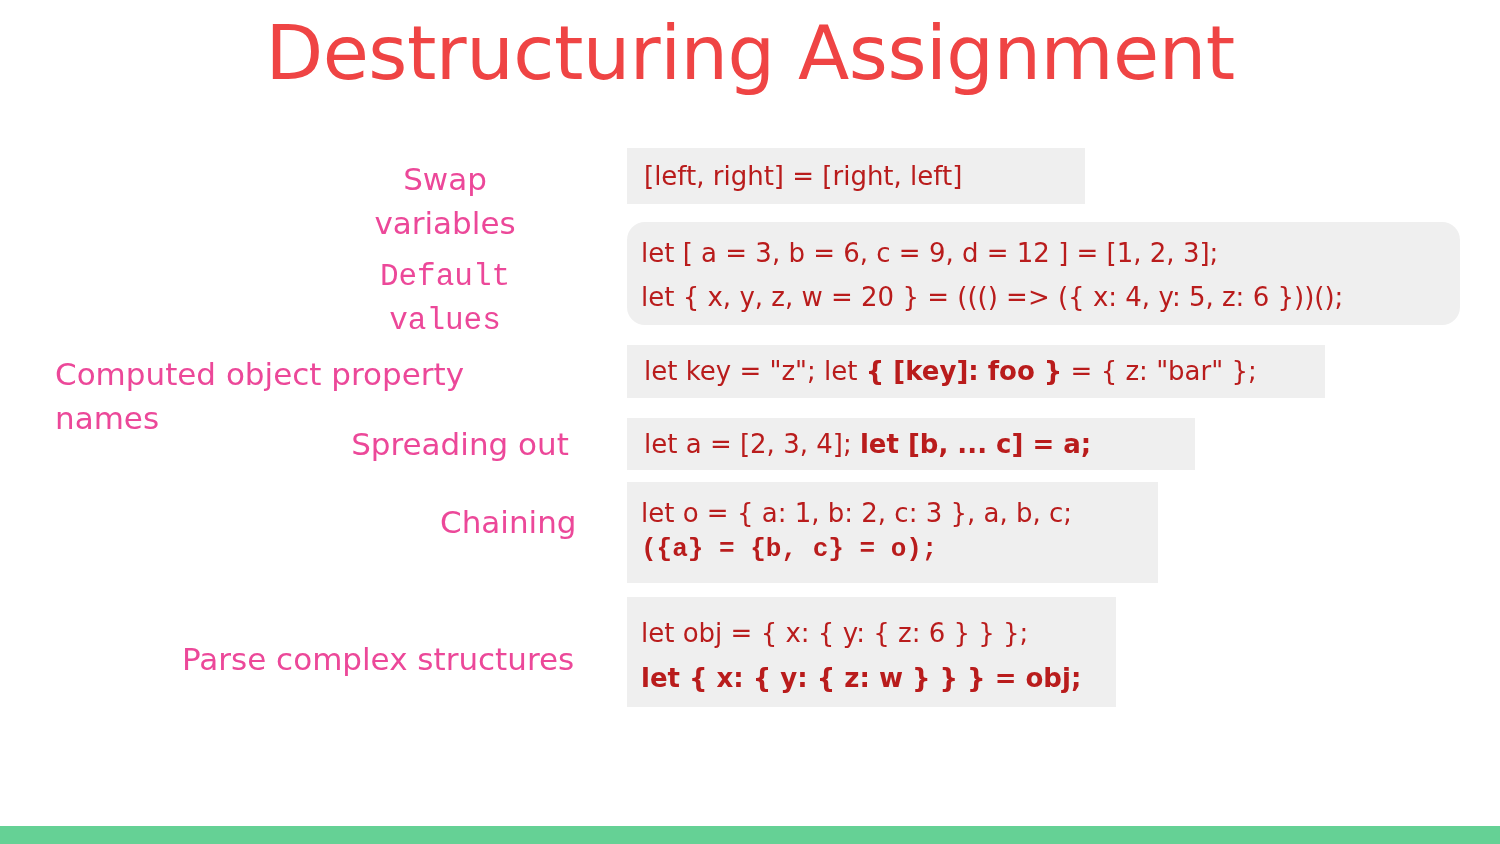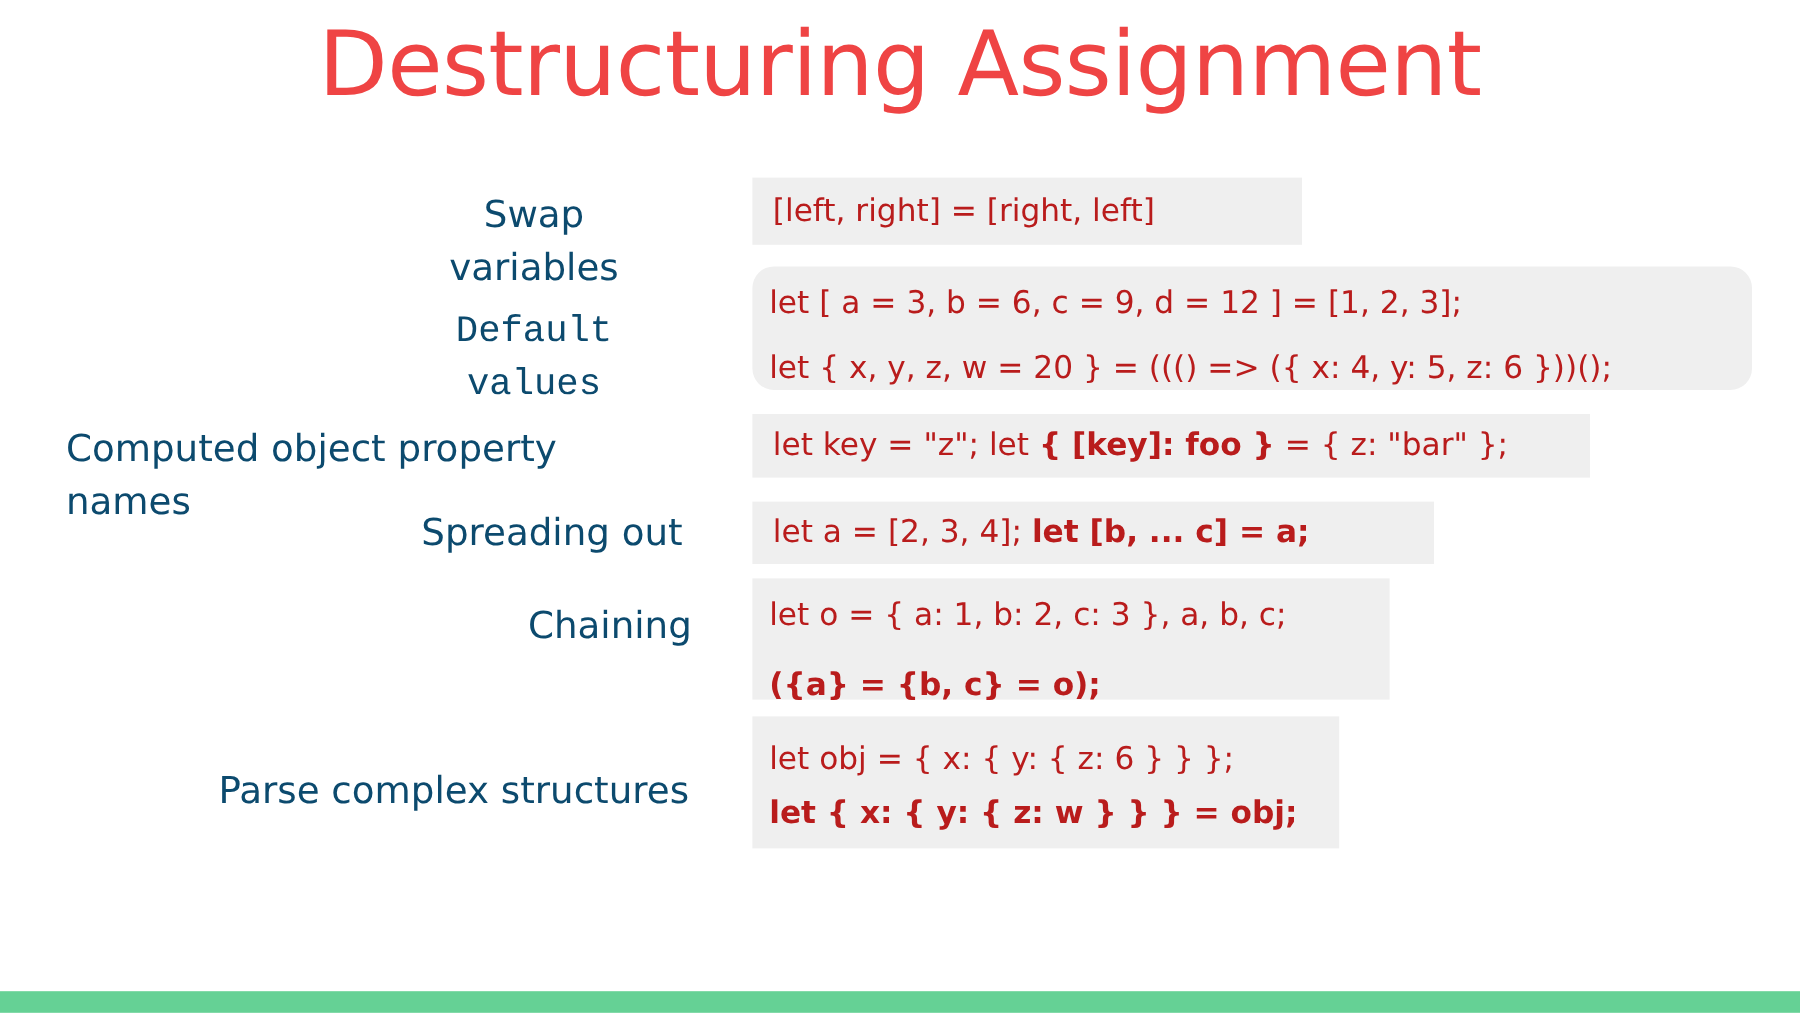--- a/index.html
+++ b/index.html
@@ -33,21 +33,21 @@
     line-height: 1.1;
     font-weight: 400;
     color: #ef4444;
     letter-spacing: -0.5px;
     white-space: nowrap;
   }
 
   
   .caption {
     position: absolute;
-    color: #0c4a6e;
+    color: #ec4899;
     font-size: 31px;
     line-height: 1.42;
     font-weight: 400;
   }
   .caption.center { text-align: center; }
   .caption.left   { text-align: left; }
 
   .cap-swap      { left: 330px;  top: 157px; width: 230px; }
   .cap-default   { left: 330px;  top: 255px; width: 230px; font-family: Liberation Mono, monospace; }
   .cap-computed  { left: 55px;   top: 352px; width: 520px; }
@@ -67,28 +67,28 @@
     font-size: 26px;
     color: #b91c1c;
     white-space: pre;
   }
   .code-line b { font-weight: bold; }
 
   
   .blk1 { left: 627px; top: 148px; width: 458px; height: 56px; padding: 13px 0 0 17px; }
   
   .blk2 { left: 627px; top: 222px; width: 833px; height: 103px; padding: 16px 0 0 14px; border-radius: 18px; }
-  .blk2 .code-line + .code-line { margin-top: 24px; }
+  .blk2 .code-line + .code-line { margin-top: 14px; }
   
   .blk3 { left: 627px; top: 345px; width: 698px; height: 53px; padding: 11px 0 0 17px; }
   
   .blk4 { left: 627px; top: 418px; width: 568px; height: 52px; padding: 11px 0 0 17px; }
   
   .blk5 { left: 627px; top: 482px; width: 531px; height: 101px; padding: 16px 0 0 14px; }
-  .blk5 .code-line + .code-line { margin-top: 28px; }
+  .blk5 .code-line + .code-line { margin-top: 6px; font-family: Liberation Mono, monospace; }
   
   .blk6 { left: 627px; top: 597px; width: 489px; height: 110px; padding: 21px 0 0 14px; }
   .blk6 .code-line + .code-line { margin-top: 15px; }
 
   
   .accent-bar {
     position: absolute;
     left: 0;
     bottom: 0;
     width: 1500px;

